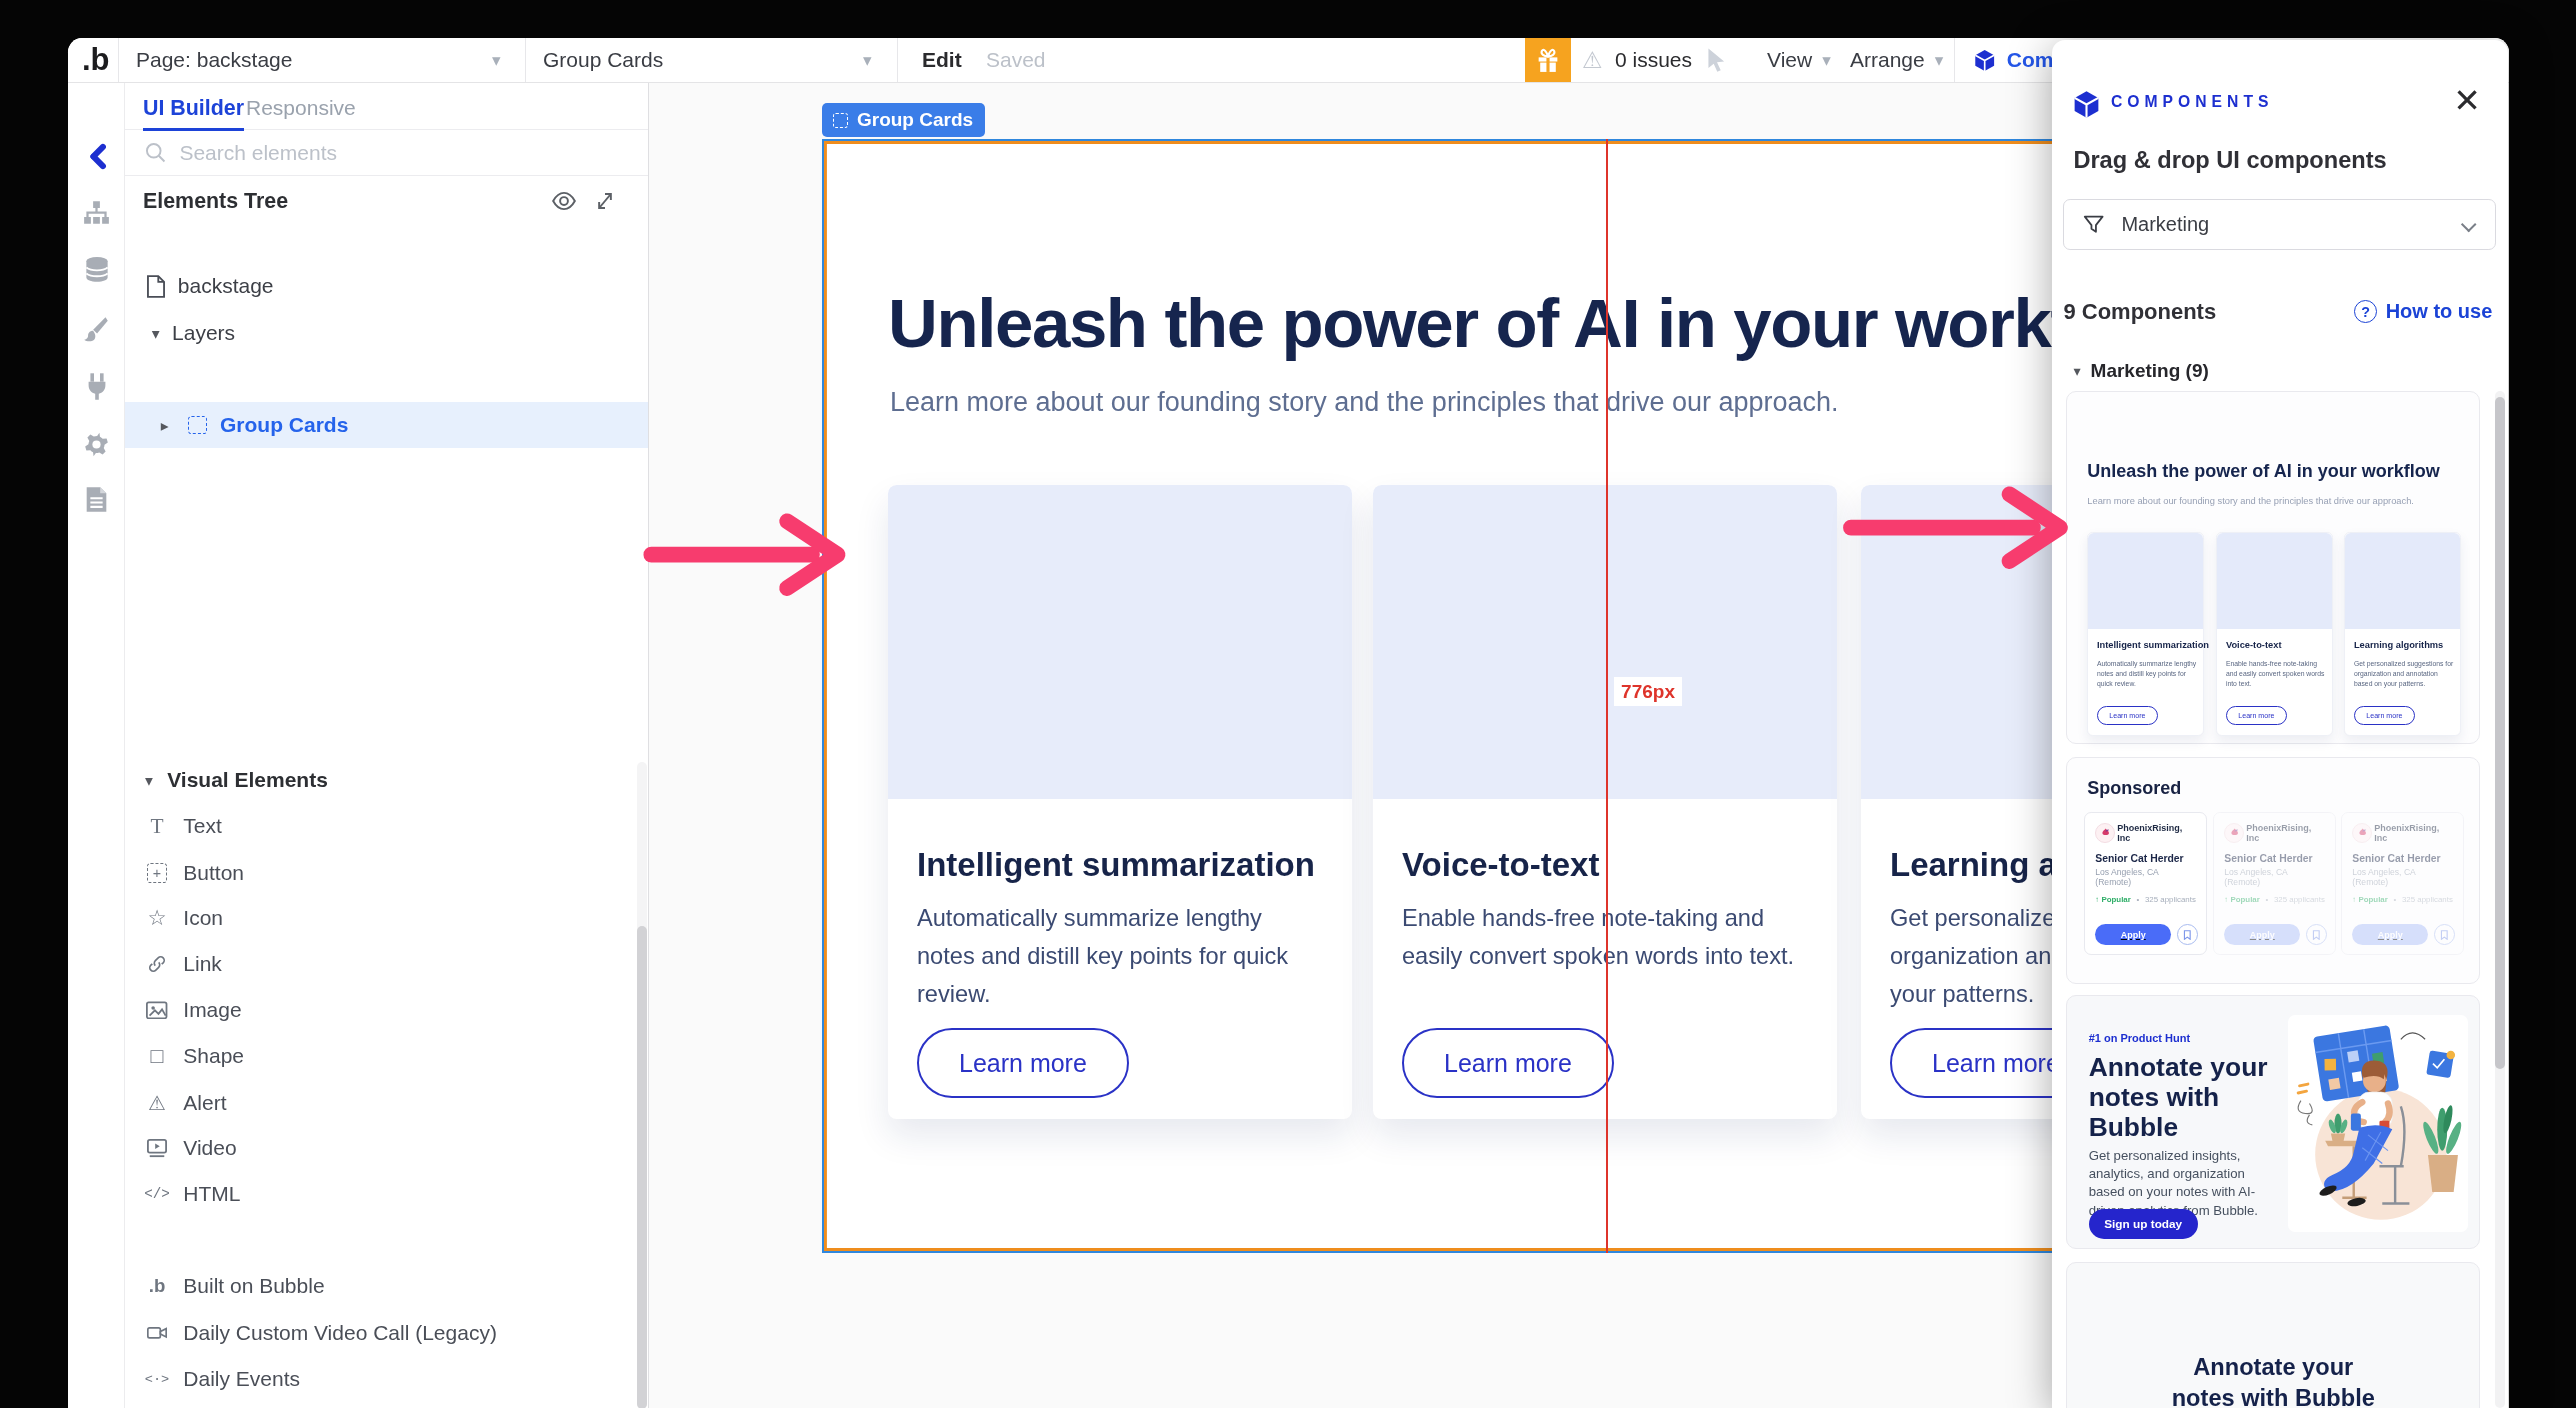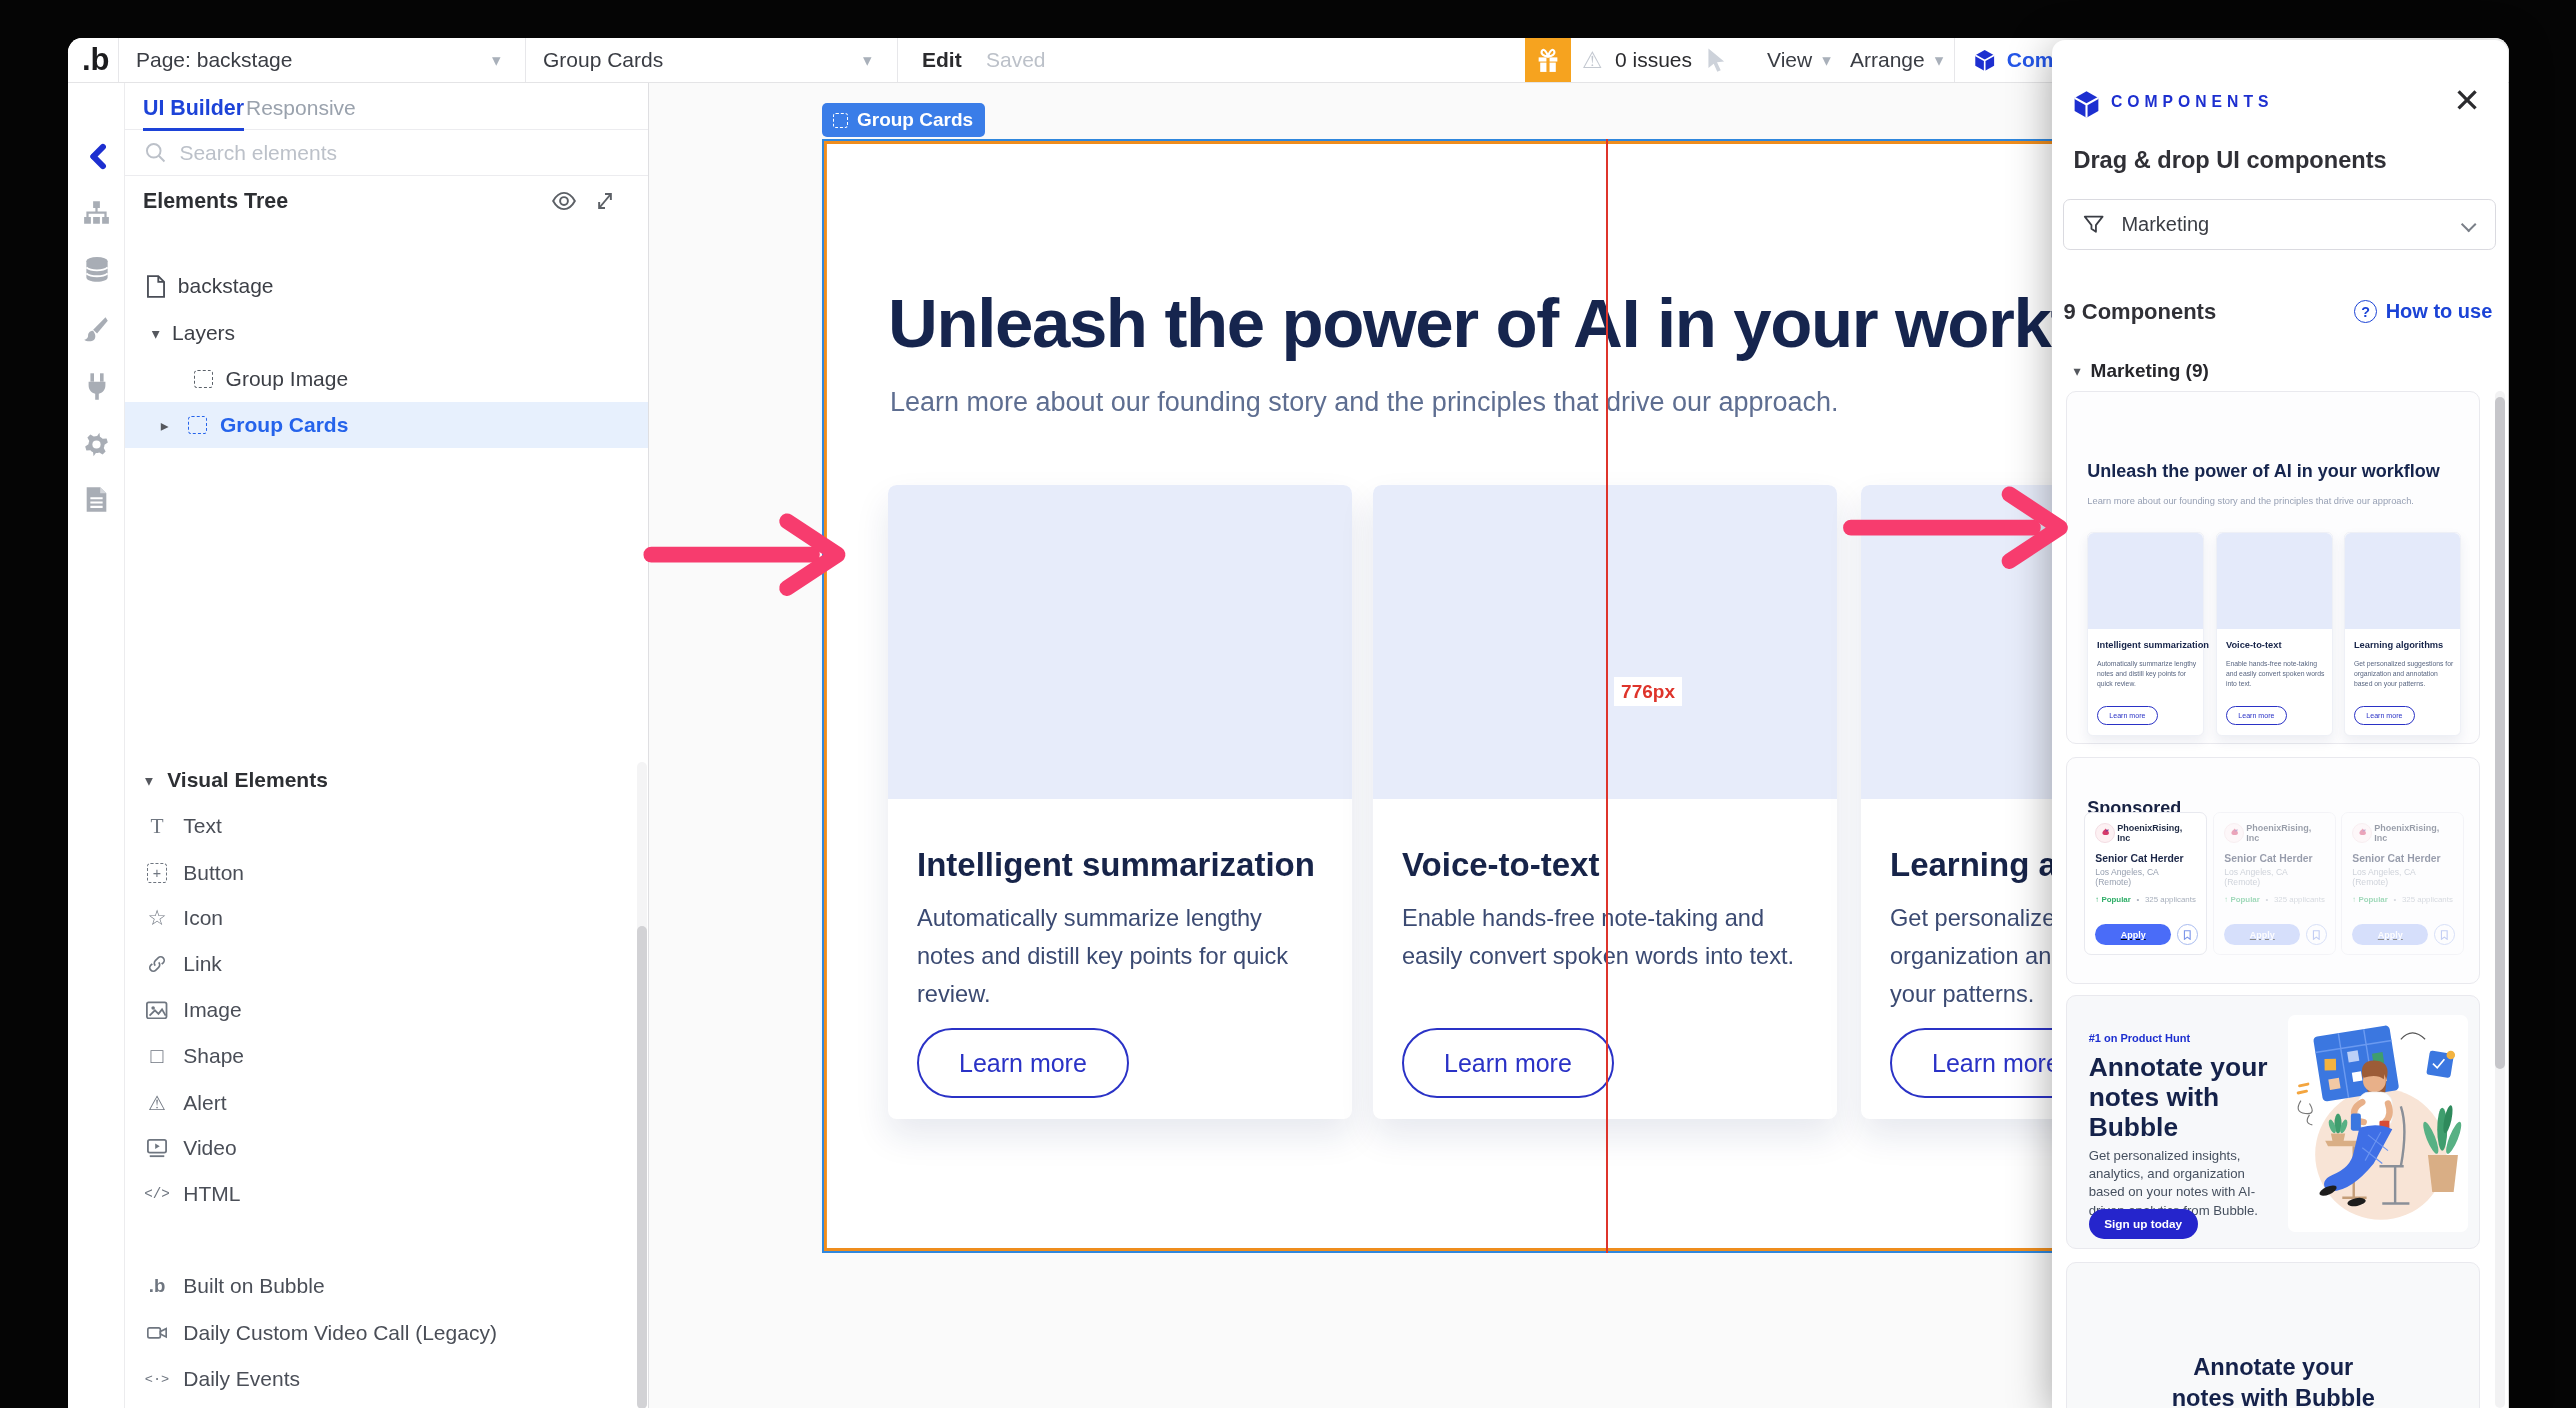--- a/index.html
+++ b/index.html
@@ -87,21 +87,21 @@
   
   .mini-title { position:absolute; left:20px; top:69px; font-size:18px; font-weight:bold; color:#16254e; white-space:nowrap; }
   .mini-sub { position:absolute; left:20px; top:104px; font-size:9.3px; color:#97a0b4; white-space:nowrap; }
   .mcard { position:absolute; top:140px; width:117px; height:204px; background:#fff; border:0.7px solid #eef0f6; border-radius:5.7px; box-shadow:0 5.7px 11.4px rgba(23,43,99,.07); }
   .mcard-img { width:100%; height:96px; background:#e4eafa; border-radius:5.7px 5.7px 0 0; }
   .mcard-title { position:absolute; left:8.6px; top:107px; font-size:9.3px; font-weight:bold; color:#172449; white-space:nowrap; }
   .mcard-desc { position:absolute; left:8.6px; top:126px; width:100px; font-size:6.8px; line-height:1.5; color:#5a6782; }
   .mcard-btn { position:absolute; left:8.6px; bottom:10px; width:61px; height:19px; border:1.1px solid #2a32c6; border-radius:10px; color:#2a32c6; font-size:7.1px; display:flex; align-items:center; justify-content:center; background:#fff; }
 
   
-  .sp-label { position:absolute; left:20px; top:20px; font-size:18px; font-weight:bold; color:#182243;margin-top:20px; }
+  .sp-label { position:absolute; left:20px; top:20px; font-size:18px; font-weight:bold; color:#182243; }
   .job { position:absolute; top:54px; width:123px; height:143px; background:#fff; border:0.7px solid #e8e9ef; border-radius:7.1px; padding:10px; }
   .job.faded { opacity:.45; }
   .job-head { display:flex; align-items:center; gap:2px; }
   .job-logo { width:20px; height:20px; border-radius:50%; background:#fdf1f3; border:0.7px solid #f3dde3; display:flex; align-items:center; justify-content:center; flex:none; }
   .job-company { font-size:9px; font-weight:bold; color:#1f2a44; }
   .job-role { margin-top:10px; font-size:10.4px; font-weight:bold; color:#1b2647; }
   .job-loc { margin-top:2.9px; font-size:8.6px; color:#97a0b0; }
   .job-meta { margin-top:8.6px; font-size:7.9px; display:flex; gap:5.7px; }
   .pop { color:#2fae68; font-weight:bold; }
   .appl { color:#a7afbc; }
@@ -259,24 +259,20 @@
       <div class="tree-row" style="top:180px; padding-left:21.4px; gap:11.4px;">
         <svg width="20" height="23" viewBox="0 0 16 20">
             <path d="M1 1 h9 l5 5 v13 H1 Z" fill="none" stroke="#4a4e57" stroke-width="1.6"></path>
             <path d="M10 1 v5 h5" fill="none" stroke="#4a4e57" stroke-width="1.6"></path>
           </svg>
         <span>backstage</span>
       </div>
       <div class="tree-row" style="top:227px; padding-left:20px;">
         <span class="caret-g">▾</span>
         <span style="margin-left:5.7px;">Layers</span>
-      </div>
-      <div class="tree-row" style="top:273px; padding-left:69px; gap:13px;">
-        <span class="dashsq"></span>
-        <span>Group Image</span>
       </div>
       <div class="tree-row tree-sel" style="top:319px; padding-left:29px; gap:13px;">
         <span class="caret-g">▸</span>
         <span class="dashsq blue"></span>
         <span style="font-weight:bold;">Group Cards</span>
       </div>
 
 
       <div class="assets-list-row" style="top:674px; font-weight:bold; color:#2d2f33;">
         <span class="caret-g" style="width:auto;">▾</span>

